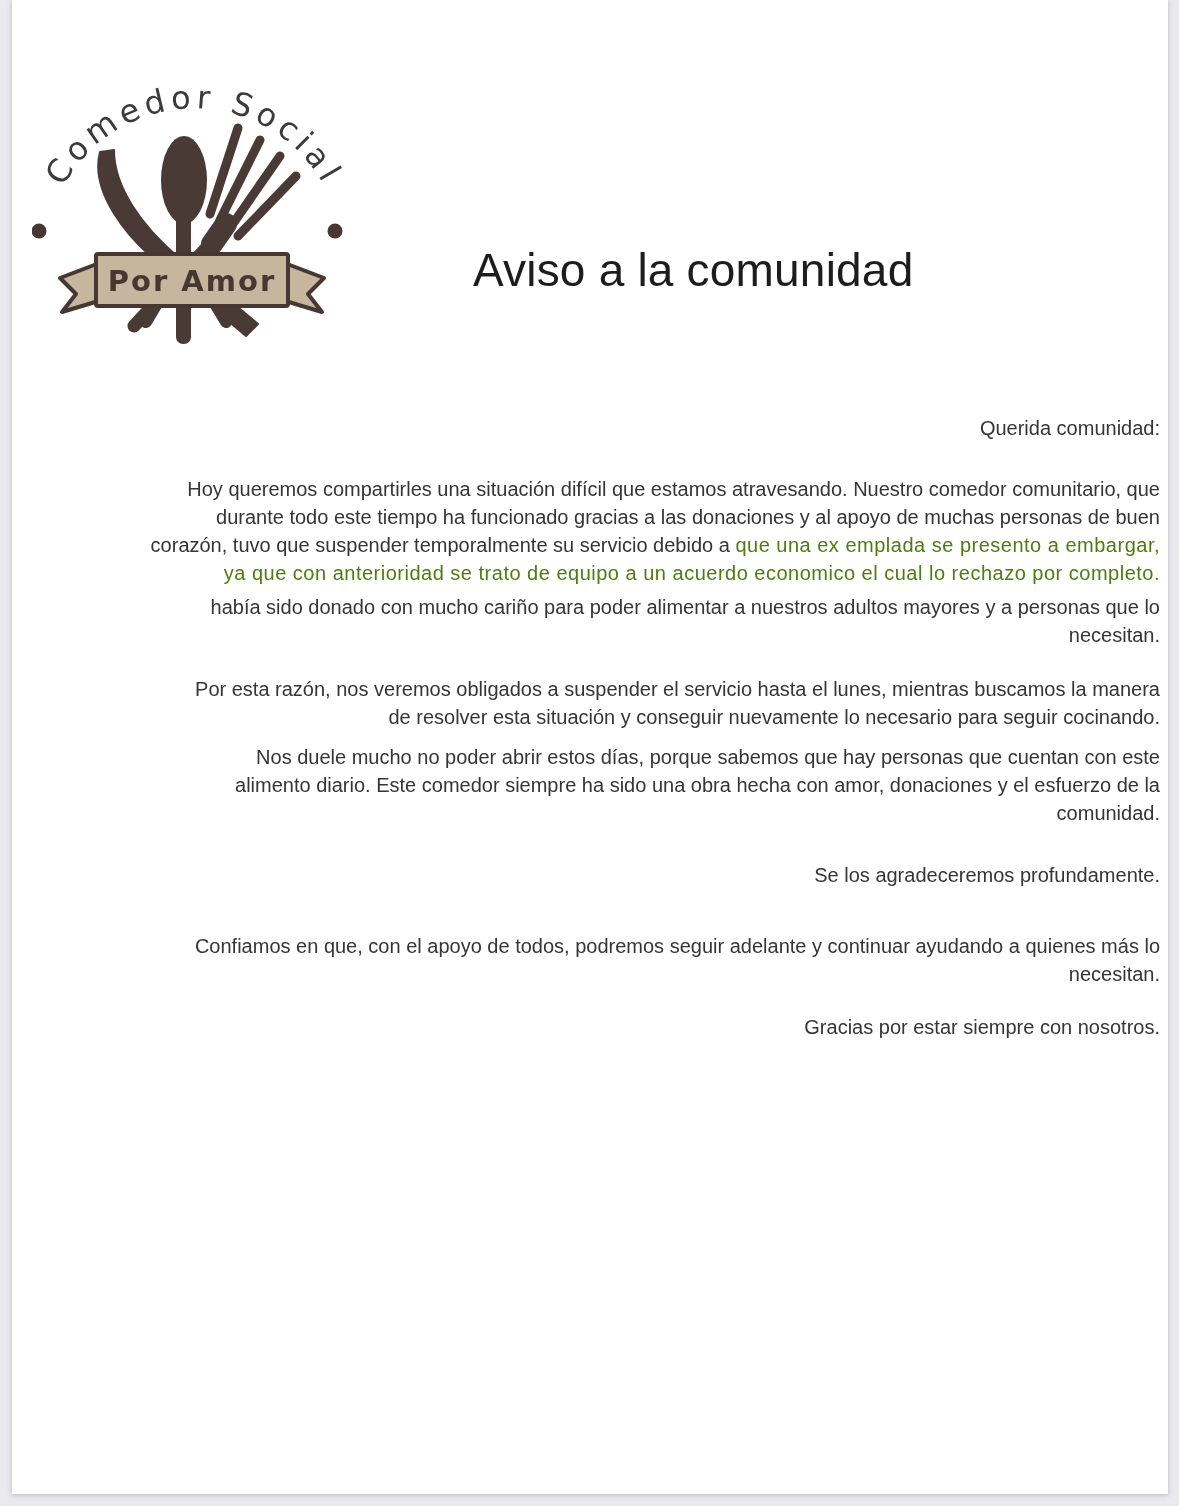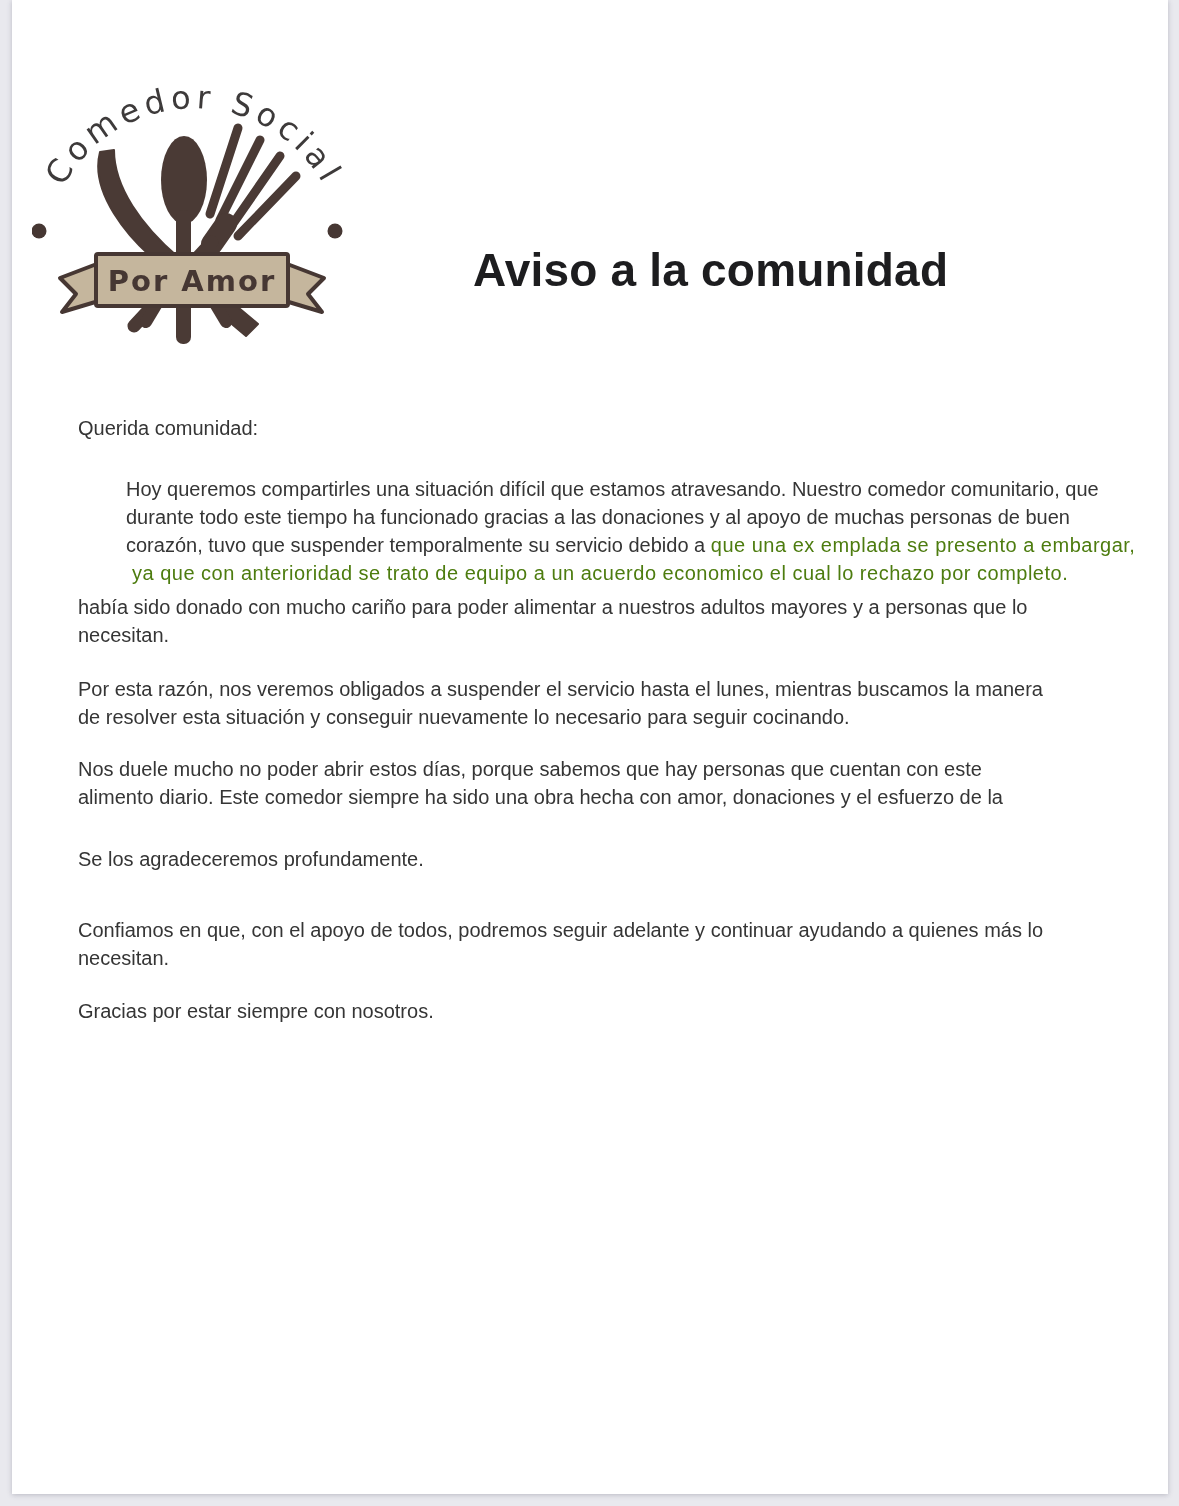--- a/index.html
+++ b/index.html
@@ -12,33 +12,33 @@
   }
   .page {
     position:absolute; left:12px; top:0;
     width:1156px; height:1494px;
     background:#ffffff;
     box-shadow:0 1px 5px rgba(70,70,90,.28);
   }
   .logo { position:absolute; left:20px; top:66px; width:320px; height:284px; }
   .title {
     position:absolute; left:461px; top:243px; margin:0;
-    font-size:46px; font-weight:bold; color:#1d1d1f; letter-spacing:0.2px;
+    font-size:46px; font-weight:normal; color:#1d1d1f; letter-spacing:0.2px;
     white-space:nowrap;
   }
   .letter {
     position:absolute; left:66px; top:414px; width:1082px;
-    font-size:20px; line-height:28px; color:#353535;
+    font-size:20px; line-height:28px; color:#353535;text-align:right;
   }
   .greeting { margin:0 0 33px 0; }
   .para { margin:0; }
   .mb6  { margin-bottom:6px;margin-left:48px; }
   .mb25 { margin-bottom:25px; }
   .mb26 { margin-bottom:26px; }
-  .mb28 { margin-bottom:24px; }
+  .mb28 { margin-bottom:12px; }
   .mb34 { margin-bottom:34px; }
   .mb43 { margin-bottom:43px; }
   .ln { white-space:nowrap; }
   .indent { text-indent:6px; }
   .edited { letter-spacing:0.5px; color:#4d7c0f; }
   .arc-text {
     font-family:"DejaVu Sans", sans-serif;
     font-size:32px; letter-spacing:5px; fill:#3d3a3a;
   }
   .banner-text {
@@ -113,20 +113,21 @@
     </div>
 
     <div class="para mb28">
       <div class="ln">Por esta razón, nos veremos obligados a suspender el servicio hasta el lunes, mientras buscamos la manera</div>
       <div class="ln">de resolver esta situación y conseguir nuevamente lo necesario para seguir cocinando.</div>
     </div>
 
     <div class="para mb34">
       <div class="ln">Nos duele mucho no poder abrir estos días, porque sabemos que hay personas que cuentan con este</div>
       <div class="ln">alimento diario. Este comedor siempre ha sido una obra hecha con amor, donaciones y el esfuerzo de la</div>
+      <div class="ln">comunidad.</div>
     </div>
 
     <div class="para mb43">
       <div class="ln">Se los agradeceremos profundamente.</div>
     </div>
 
     <div class="para mb25">
       <div class="ln">Confiamos en que, con el apoyo de todos, podremos seguir adelante y continuar ayudando a quienes más lo</div>
       <div class="ln">necesitan.</div>
     </div>

